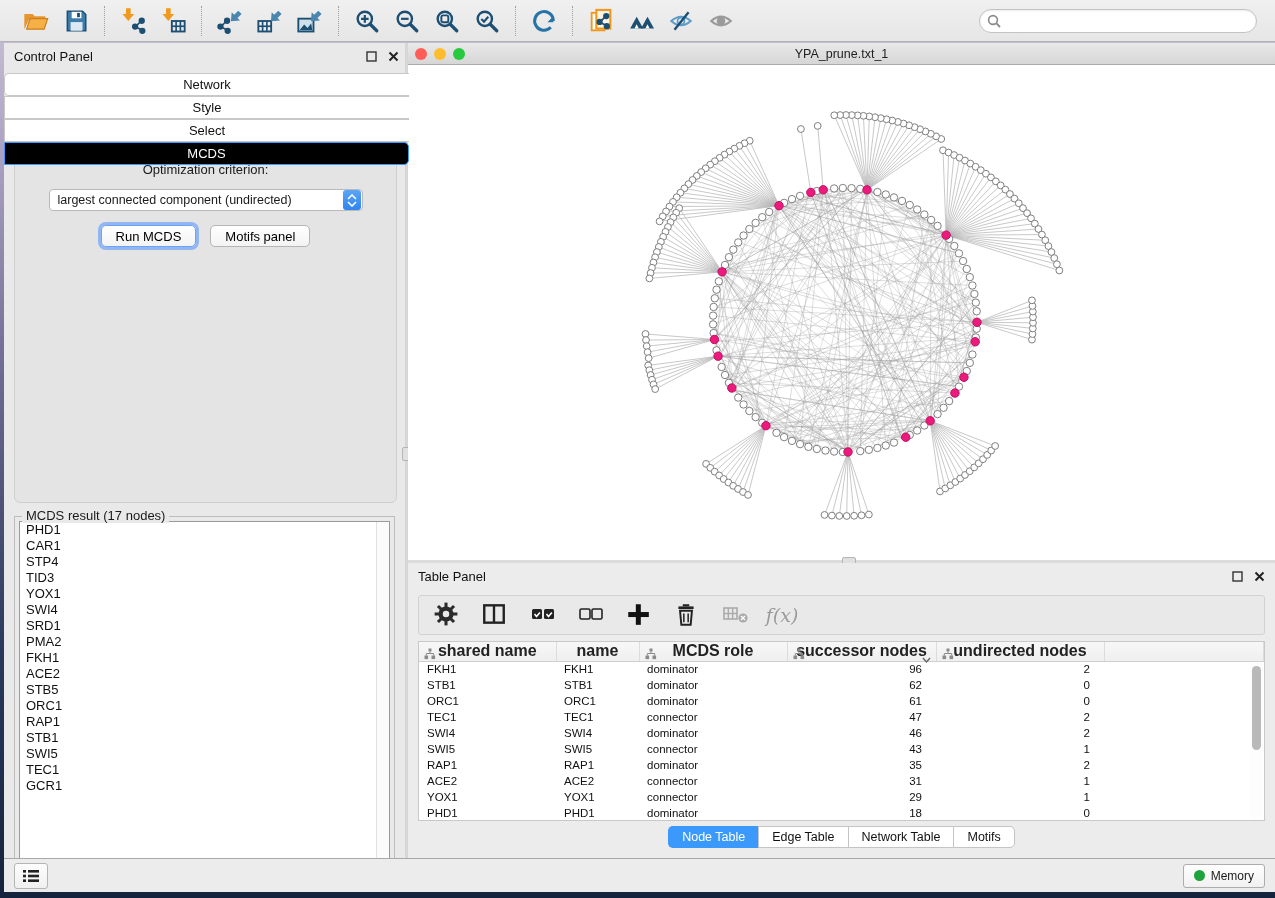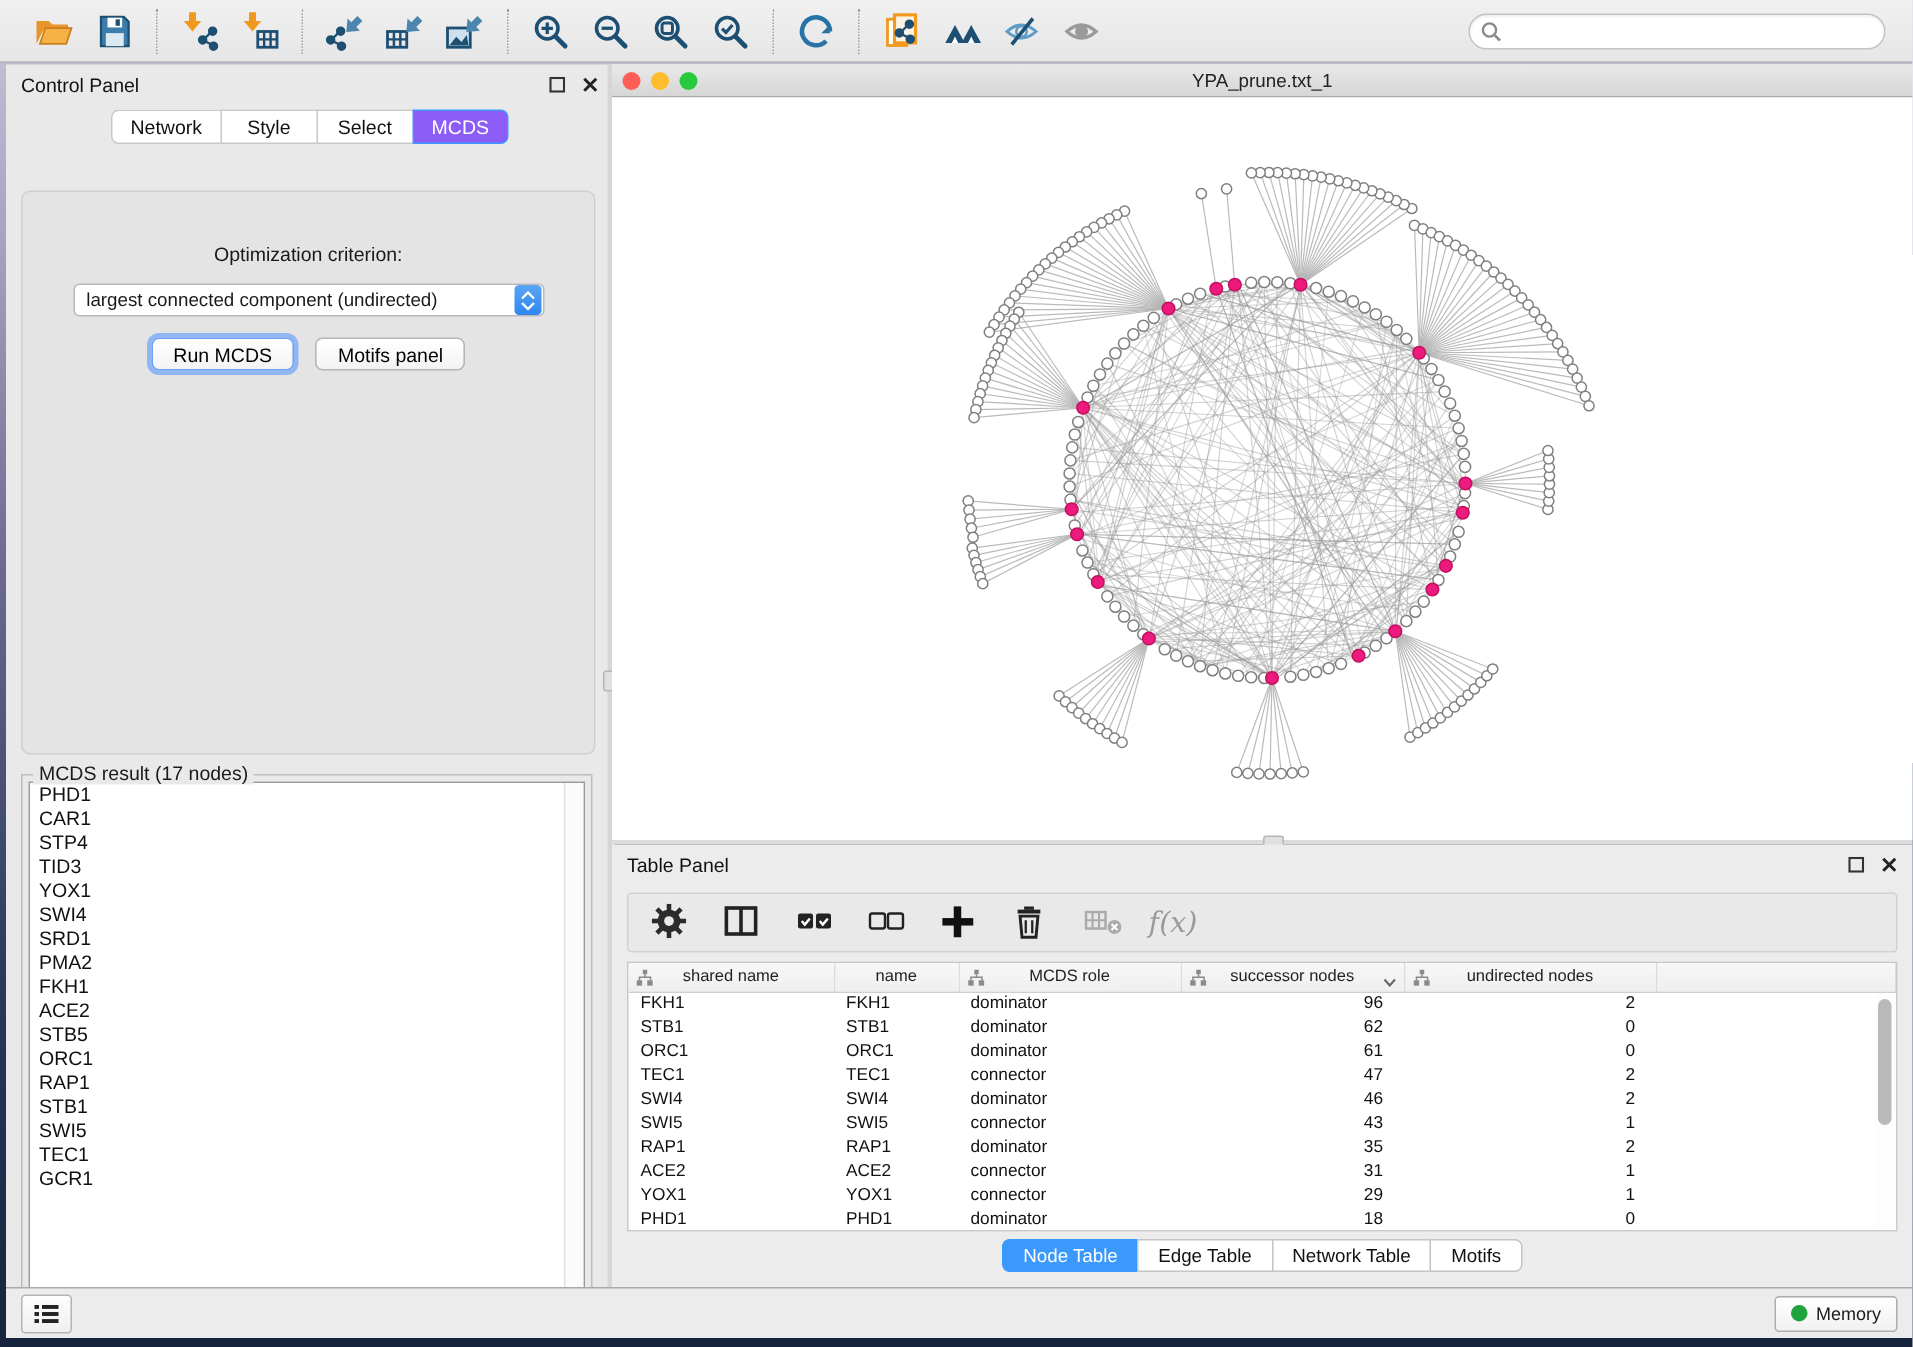--- a/index.html
+++ b/index.html
@@ -23,26 +23,26 @@
     background:#fff; padding:0 10px 0 26px; font-size:12px; outline:none;
     box-shadow:inset 0 1px 2px rgba(0,0,0,.08); }
   #search-icon { position:absolute; left:8px; top:5px; }
   
   #control-panel { position:absolute; left:4px; top:43px; width:406px; bottom:40px;
     background:#e9e9e9; border-right:1px solid #a9a9a9; }
   .panel-head { height:26px; display:flex; align-items:center; padding:0 10px; }
   .panel-title { font-size:13px; color:#111; }
   .panel-head-icons { margin-left:auto; display:flex; gap:10px; align-items:center; }
   .mini-icon { width:12px; height:12px; display:flex; align-items:center; justify-content:center; }
-  #cp-tabs { display:flex; justify-content:center; margin-top:4px; position:relative; z-index:2; }
+  #cp-tabs { display:flex; justify-content:center; margin-top:4px; position:relative; z-index:2;flex-direction:column; }
   .cp-tab { min-width:64px; padding:3px 12px; font-size:13px; text-align:center;
     background:#fff; border:1px solid #c8c8c8; border-right:none; color:#111; }
   .cp-tab:first-child { border-radius:5px 0 0 5px; }
   .cp-tab:last-child { border-radius:0 5px 5px 0; border-right:1px solid #c8c8c8; }
-  .cp-tab.selected { background:#8b5cf6; color:#fff; border-color:#3b99fc; }
+  .cp-tab.selected { background:#000000; color:#fff; border-color:#3b99fc; }
   #cp-box { position:absolute; left:10px; right:12px; top:84px; height:376px;
     background:#e4e4e4; border:1px solid #cfcfcf; border-radius:6px; z-index:1; }
   #opt-label { text-align:center; margin-top:34px; font-size:13px; }
   #criterion { margin:12px auto 0; width:314px; height:22px; background:#fff;
     border:1px solid #b9b9b9; border-radius:4px; display:flex; align-items:center; }
   #criterion-text { flex:1; padding:0 8px; font-size:12.5px; white-space:nowrap; }
   #criterion-arrows { width:18px; height:20px; margin-right:1px; background:linear-gradient(#5aa5f7,#2f86ef);
     border-radius:3px; display:flex; flex-direction:column; align-items:center; justify-content:center; gap:1px; }
   #cp-buttons { display:flex; justify-content:center; gap:14px; margin-top:14px; }
   .cp-btn { height:22px; padding:0 14px; background:linear-gradient(#ffffff,#f3f3f3);
@@ -74,21 +74,21 @@
     border:1px solid #b5b5b5; border-radius:2px; }
   
   #table-panel { position:absolute; left:408px; right:0; top:563px; height:295px; background:#ececec; }
   #tp-toolbar { margin:6px 10px 0 10px; height:40px; background:#e9e9e9; border:1px solid #d2d2d2;
     border-radius:3px; display:flex; align-items:center; gap:22px; padding:0 14px; }
   .tp-icon { width:26px; height:26px; display:flex; align-items:center; justify-content:center; }
   #node-table-wrap { position:absolute; left:10px; right:10px; top:78px; height:180px; background:#fff;
     border:1px solid #c9c9c9; overflow:hidden; }
   table { border-collapse:collapse; table-layout:fixed; width:100%; }
   th { height:19px; background:linear-gradient(#f7f7f7,#efefef); border-bottom:1px solid #cfcfcf;
-    border-right:1px solid #dcdcdc; font-weight:normal; font-size:11px; color:#222;
+    border-right:1px solid #dcdcdc; font-weight:bold; font-size:16px; color:#222;
     position:relative; text-align:center; padding:0 4px; white-space:nowrap; }
   th .tree-ic { position:absolute; left:5px; top:4px; }
   th .sort-ic { position:absolute; right:5px; top:7px; }
   td { height:16px; font-size:11.5px; padding:0 8px; white-space:nowrap; color:#111; }
   td.num { text-align:right; padding-right:14px; }
   #table-vscroll { position:absolute; right:1px; top:20px; bottom:1px; width:13px; background:#fdfdfd; }
   #table-vthumb { position:absolute; right:2px; top:4px; width:9px; height:84px; background:#b9b9b9; border-radius:5px; }
   #tp-tabs { position:absolute; left:0; right:0; bottom:10px; display:flex; justify-content:center; }
   .tp-tab { padding:3px 13px; font-size:12.5px; background:#fff; border:1px solid #c4c4c4;
     border-right:none; color:#111; }

